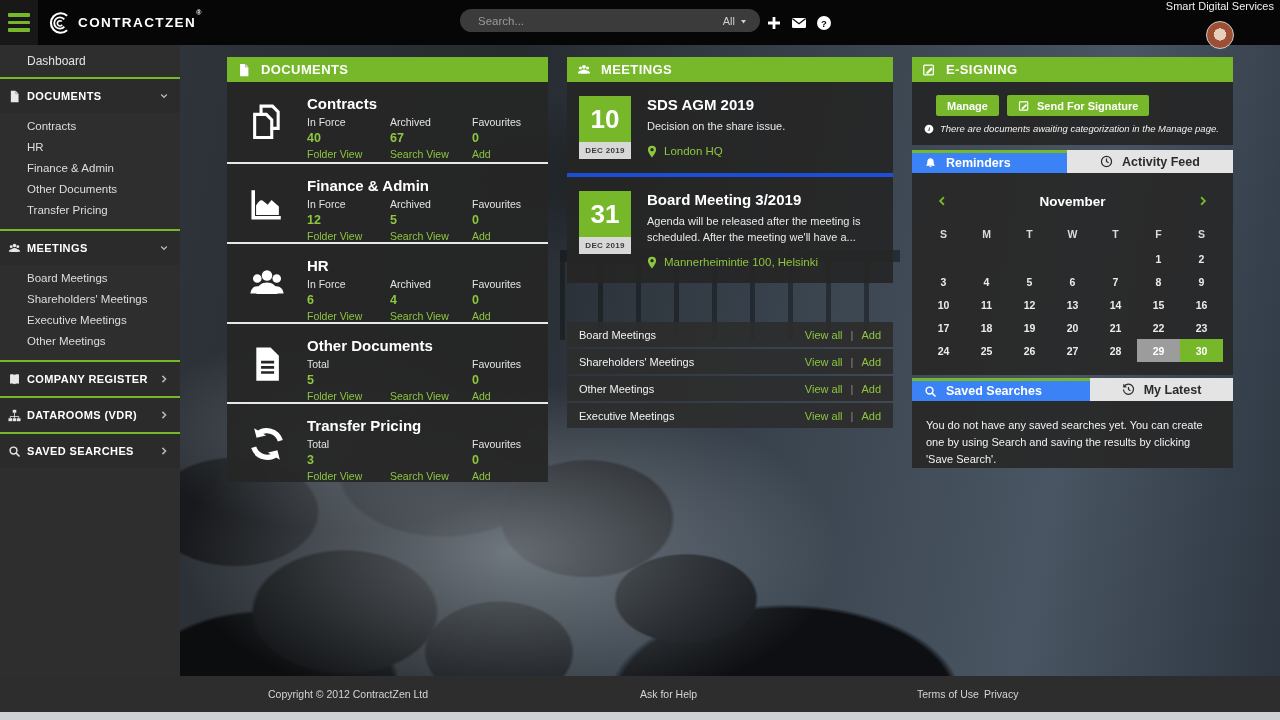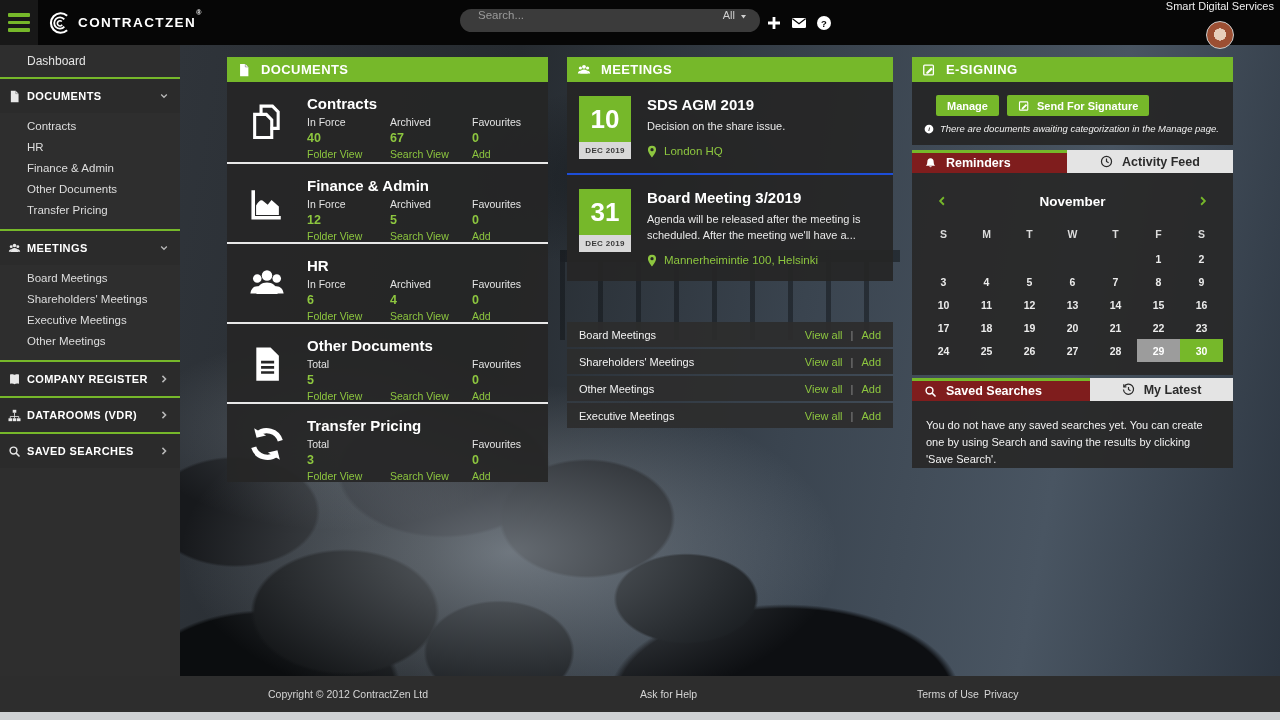--- a/index.html
+++ b/index.html
@@ -12,21 +12,21 @@
   .hamburger { position:absolute; left:0; top:0; width:38px; height:45px; background:#181818;
     display:flex; flex-direction:column; align-items:center; justify-content:center; gap:4px; cursor:pointer; }
   .hamburger span { display:block; width:22px; height:3.5px; background:#76b82a; border-radius:1px; }
   .logo { position:absolute; left:46px; top:0; height:45px; display:flex; align-items:center; gap:6px; }
   .logo-icon { width:26px; height:26px; }
   .logo-icon svg { width:100%; height:100%; display:block; }
   .logo-text { color:#fff; font-size:13.5px; font-weight:600; letter-spacing:1.4px; }
   .logo-text b { font-weight:900; }
   .logo-reg { color:#fff; font-size:7px; vertical-align:top; position:relative; top:-6px; }
   .search-pill { position:absolute; left:460px; top:9px; width:300px; height:23px; background:#3b3b3b;
-    border-radius:14px; display:flex; align-items:flex-start; padding:0 12px 0 18px; cursor:text; }
+    border-radius:14px; display:flex; align-items:center; padding:0 12px 0 18px; cursor:text; }
   .search-ph { color:#9b9b9b; font-size:11.5px; flex:1; }
   .search-filter { display:flex; align-items:center; gap:4px; color:#cfcfcf; font-size:11px; cursor:pointer; }
   .search-filter .ico { width:9px; height:9px; color:#cfcfcf; }
   .topbar-icons { position:absolute; left:766px; top:0; height:45px; display:flex; align-items:center; gap:9px; }
   .tb-ico { width:16px; height:16px; color:#fff; cursor:pointer; }
   .tb-ico svg { width:100%; height:100%; display:block; }
   .account { position:absolute; right:6px; top:0; height:62px; display:flex; align-items:center; gap:9px;flex-direction:column; }
   .account-name { color:#eee; font-size:11px; }
   .avatar { width:28px; height:28px; border-radius:50%; border:1px solid #cfcfcf; cursor:pointer;
     background: radial-gradient(circle at 50% 48%, #e6cfbc 0 32%, #9c4f33 33% 72%, #6e3a28 73%); }
@@ -83,21 +83,21 @@
   .doc-cols { display:flex; }
   .doc-col { display:flex; flex-direction:column; }
   .doc-col.c1 { width:83px; } .doc-col.c2 { width:82px; } .doc-col.c3 { width:70px; }
   .doc-label { height:15px; color:#e3e3e3; font-size:10.5px; }
   .doc-value { height:17px; color:#8dc63f; font-size:12.5px; font-weight:bold; }
   .doc-link { font-size:10.5px; }
 
   
   .meet-panel { position:absolute; left:567px; top:57px; width:326px; z-index:5; }
   .event { display:flex; padding:14px 12px 14px 12px; cursor:pointer; }
-  .event + .event { border-top:2px solid #1d4ed8; }
+  .event + .event { border-top:4px solid #1d4ed8; }
   .date-badge { width:52px; flex:0 0 52px; }
   .date-day { height:46px; background:#76b82a; color:#fff; font-size:26px; font-weight:bold;
     display:flex; align-items:center; justify-content:center; }
   .date-my { height:17px; background:#d8d8d8; color:#3a3a3a; font-size:8px; font-weight:bold;
     letter-spacing:.3px; display:flex; align-items:center; justify-content:center; }
   .event-body { margin-left:16px; width:234px; }
   .event-title { color:#fff; font-size:15px; font-weight:bold; }
   .event-desc { margin-top:6px; color:#e8e8e8; font-size:11px; line-height:1.45; }
   .event-loc { margin-top:10px; display:flex; align-items:center; gap:7px; color:#8dc63f; font-size:11.5px; }
   .event-loc .ico { width:10px; height:13px; color:#8dc63f; }
@@ -120,21 +120,21 @@
   .esign-info { margin-top:7px; display:flex; align-items:center; gap:6px; }
   .esign-info .ico { width:10px; height:10px; color:#fff; flex:0 0 10px; }
   .esign-info .ico svg { width:100%; height:100%; display:block; }
   .esign-info-text { color:#f0f0f0; font-size:9.5px; font-style:italic; }
 
   
   .tab-row { position:absolute; width:321px; height:23px; display:flex; z-index:6; }
   .tab { display:flex; align-items:center; gap:9px; cursor:pointer; font-size:12.5px; font-weight:bold; }
   .tab .ico { width:13px; height:13px; }
   .tab .ico svg { width:100%; height:100%; display:block; }
-  .tab-active { background:#7f1d1d; border-top:3px solid #76b82a; color:#fff; padding-left:12px; }
+  .tab-active { background:#3b82f6; border-top:3px solid #76b82a; color:#fff; padding-left:12px; }
   .tab-active .ico { color:#fff; }
   .tab-inactive { background:#e4e4e4; color:#2b2b2b; justify-content:center; }
   .tab-inactive .ico { color:#2b2b2b; }
 
   
   .cal-panel { position:absolute; left:912px; top:173px; width:321px; height:202px;
     background:rgba(40,40,40,.94); z-index:5; padding:16px 10px 0; }
   .cal-month-row { position:relative; height:24px; display:flex; align-items:center; justify-content:center; }
   .cal-month { color:#fff; font-size:13.5px; font-weight:bold; }
   .cal-nav { position:absolute; top:5px; width:12px; height:14px; color:#76b82a; cursor:pointer; }

